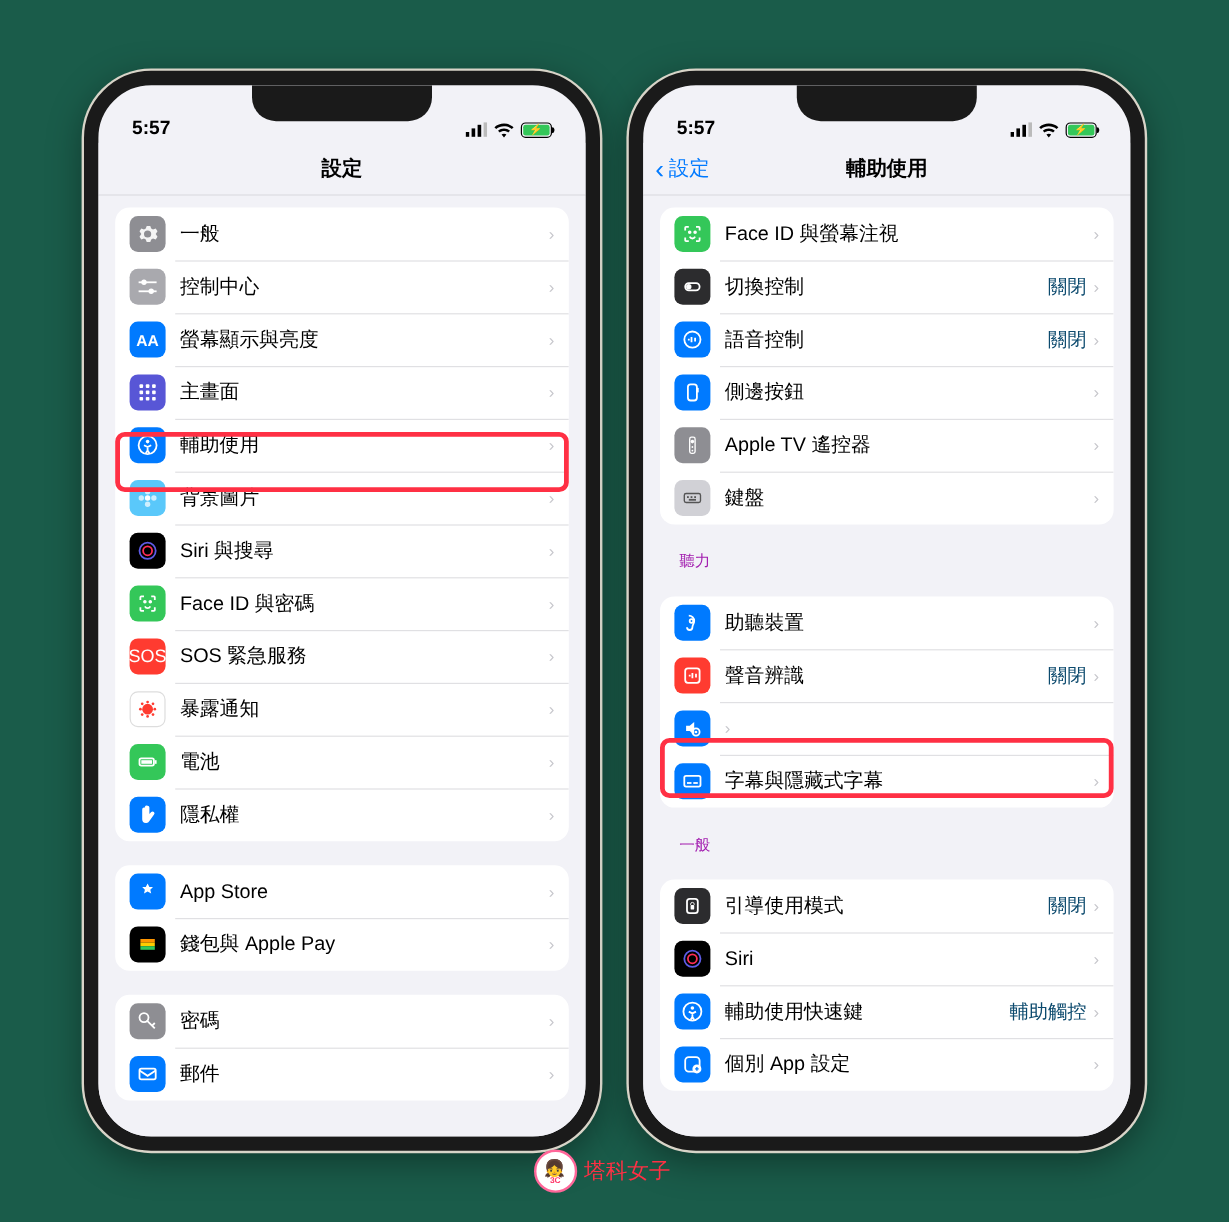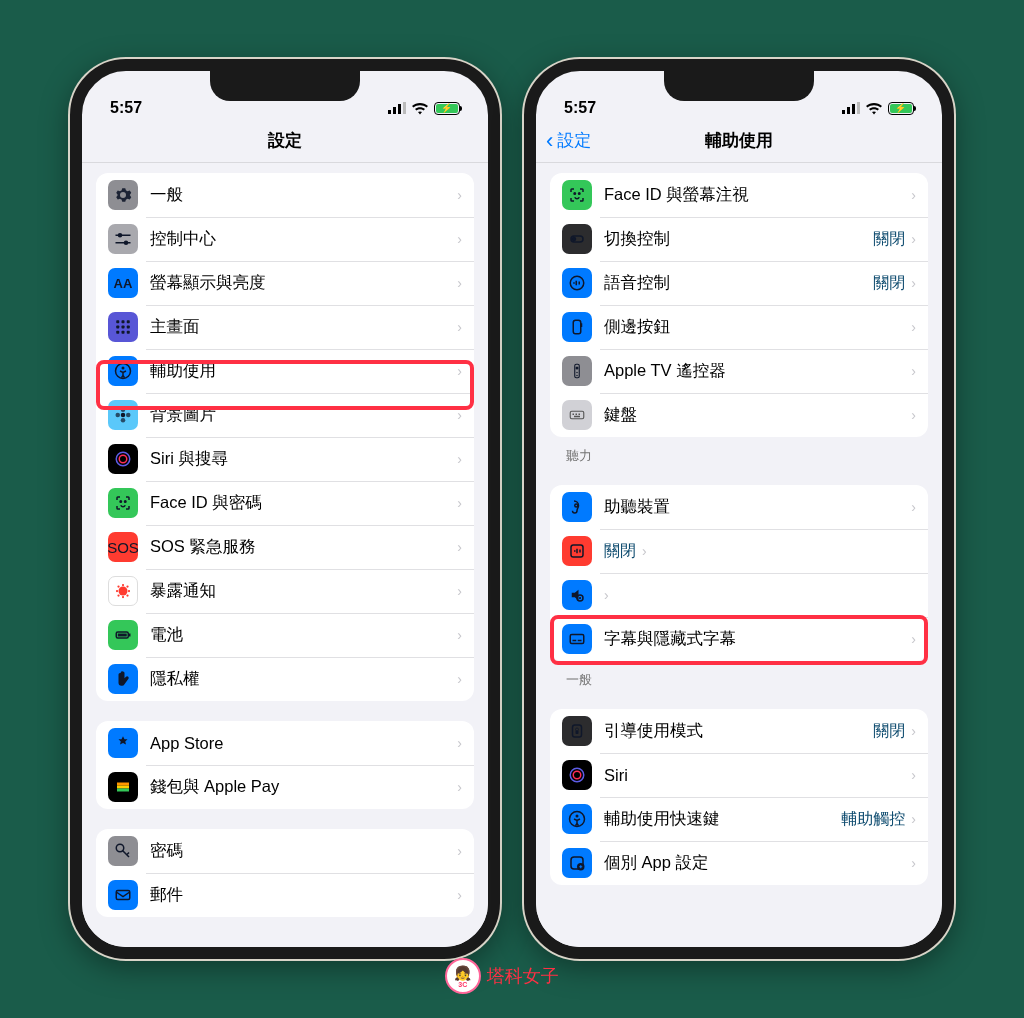--- a/index.html
+++ b/index.html
@@ -76,41 +76,41 @@
 
 .scroll {
   height: calc(100% - 92px);
   overflow:hidden;
   background:#f2f2f7;
 }
 
 .group { margin: 20px 14px 0; background:#fff; border-radius:12px; overflow:hidden; }
 .group.first { margin-top:10px; }
 .section-header {
-  margin: 10px 14px 6px 30px;
+  margin: 22px 14px 6px 30px;
   font-size:13px;
-  color:#737373;
+  color:#a21caf;
 }
 
 .row {
   display:flex; align-items:center;
   min-height:44px;
   padding: 6px 12px 6px 12px;
   position:relative;
 }
 .row + .row::before {
   content:""; position:absolute; top:0; left:50px; right:0;
   height:0.5px; background:#e0e0e3;
 }
 
 .icon-box {
   width:30px; height:30px; border-radius:7px;
   display:flex; align-items:center; justify-content:center;
   flex-shrink:0; margin-right:12px;
-  color:#0f172a; font-size:16px;
+  color:#ffffff; font-size:16px;
 }
 
 .row-label { flex:1; font-size:16.5px; color:#000; }
 .row-value { color:#0c4a6e; font-size:16px; margin-right:6px; }
 .chevron { color:#c7c7cc; font-size:14px; }
 
 .highlight {
   position:absolute;
   border:4px solid #ff3044;
   border-radius:8px;
@@ -487,20 +487,21 @@
           <div class="row-label">助聽裝置</div>
           <div class="chevron">›</div>
         </div>
         <div class="row">
           <div class="icon-box bg-red">
             <svg class="ico" viewBox="0 0 24 24" fill="none" stroke="currentColor" stroke-width="2">
               <rect x="4" y="4" width="16" height="16" rx="3"></rect>
               <path d="M8 12h2M12 9v6M16 10v4"></path>
             </svg>
           </div>
+          <div class="row-label">聲音辨識</div>
           <div class="row-value">關閉</div>
           <div class="chevron">›</div>
         </div>
         <div class="row">
           <div class="icon-box bg-blue">
             <svg class="ico" viewBox="0 0 24 24" fill="currentColor">
               <path d="M5 9v6h4l5 4V5l-5 4z"></path>
               <circle cx="16" cy="16" r="4" fill="none" stroke="currentColor" stroke-width="2"></circle>
               <circle cx="16" cy="16" r="1.5"></circle>
             </svg>

